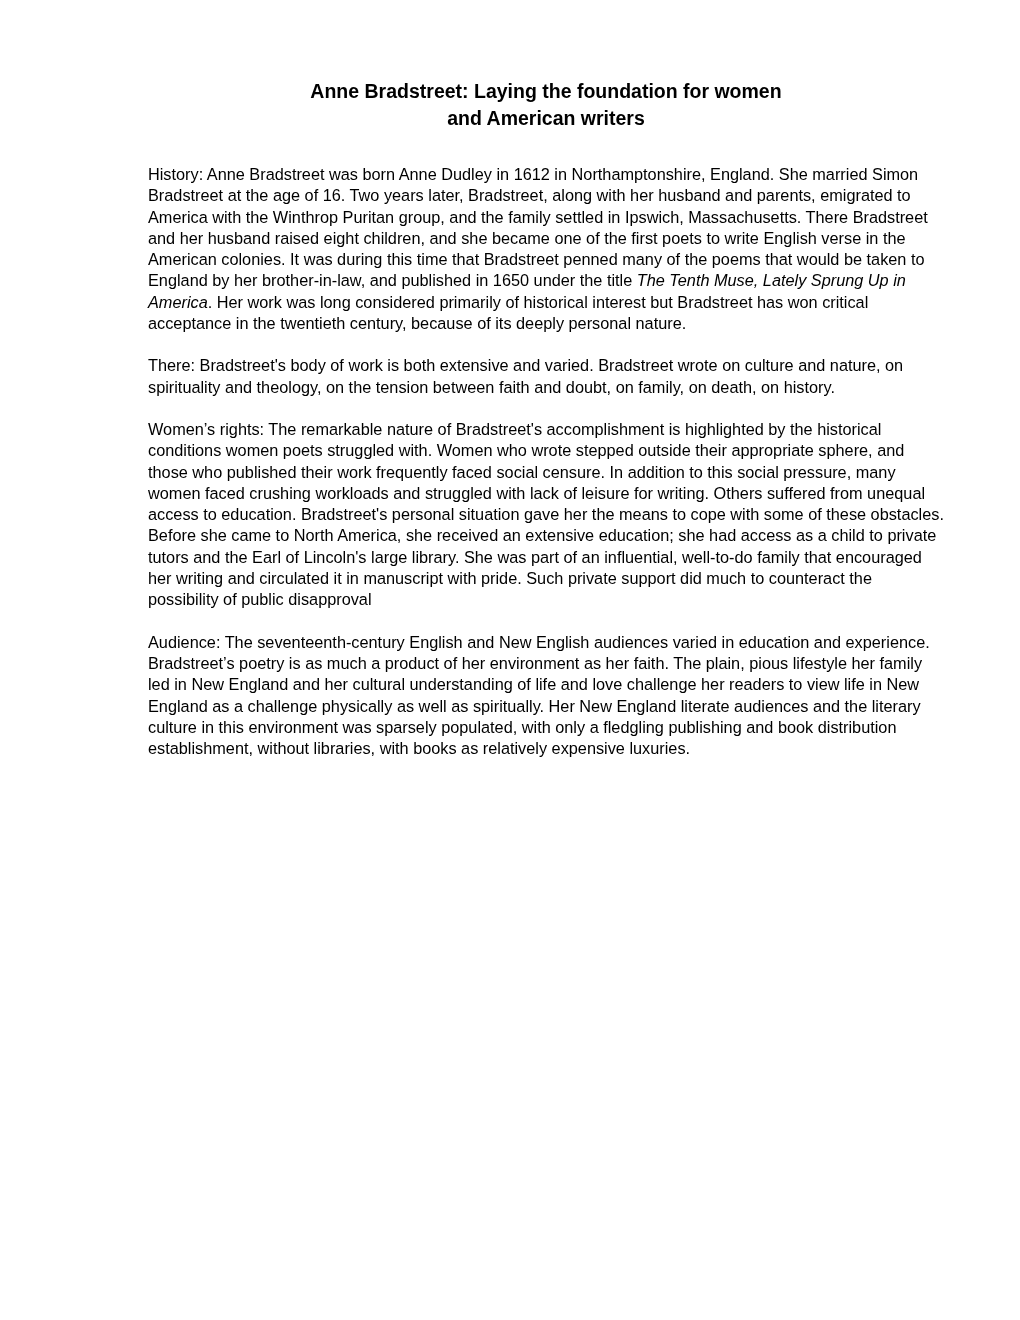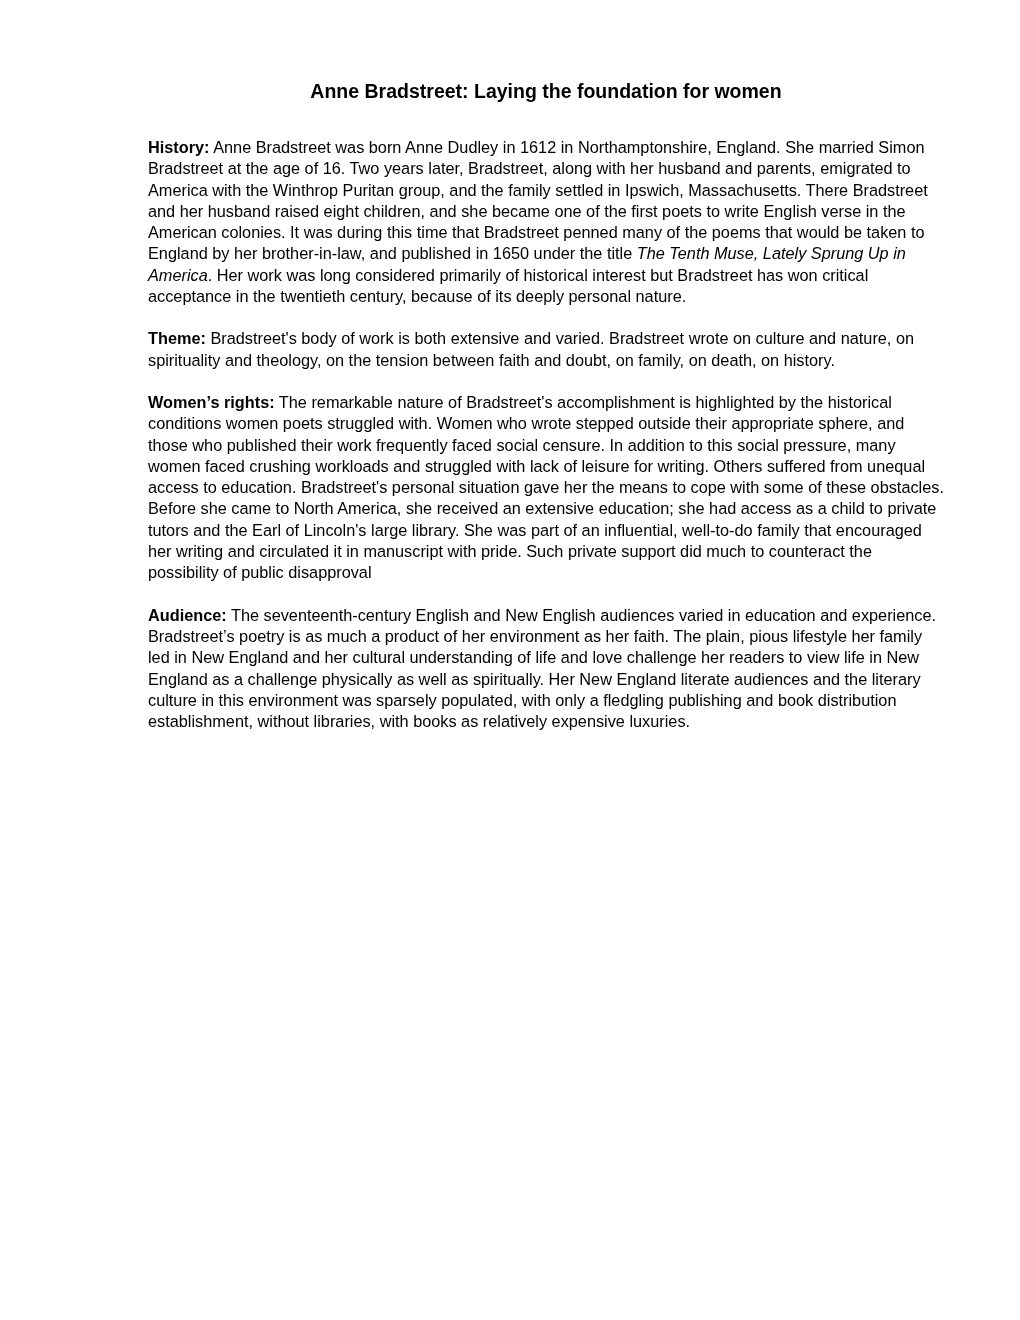--- a/index.html
+++ b/index.html
@@ -38,44 +38,45 @@
     margin: 0 0 21px 0;
     text-align: left;
   }
   .para:first-of-type {
     margin-top: 0;
   }
   .body-block {
     margin-top: 32px;
   }
   .lead {
-    font-weight: bold;
+    font-weight: normal;
   }
   .italic {
     font-style: italic;
     text-align: right;
   }
 </style>
 </head>
 <body>
 
 <div class="page">
 
   <h1 class="doc-title">
     <span class="line">Anne Bradstreet: Laying the foundation for women</span>
+    <span class="line">and American writers</span>
   </h1>
 
   <div class="body-block">
 
     <p class="para">
       <span class="lead">History:</span><span> Anne Bradstreet was born Anne Dudley in 1612 in Northamptonshire, England. She married Simon Bradstreet at the age of 16. Two years later, Bradstreet, along with her husband and parents, emigrated to America with the Winthrop Puritan group, and the family settled in Ipswich, Massachusetts. There Bradstreet and her husband raised eight children, and she became one of the first poets to write English verse in the American colonies. It was during this time that Bradstreet penned many of the poems that would be taken to England by her brother-in-law, and published in 1650 under the title </span><span class="italic">The Tenth Muse, Lately Sprung Up in America</span><span>. Her work was long considered primarily of historical interest but Bradstreet has won critical acceptance in the twentieth century, because of its deeply personal nature.</span>
     </p>
 
     <p class="para">
-      <span class="lead">Theme:</span><span> Bradstreet's body of work is both extensive and varied. Bradstreet wrote on culture and nature, on spirituality and theology, on the tension between faith and doubt, on family, on death, on history.</span>
+      <span class="lead">There:</span><span> Bradstreet's body of work is both extensive and varied. Bradstreet wrote on culture and nature, on spirituality and theology, on the tension between faith and doubt, on family, on death, on history.</span>
     </p>
 
     <p class="para">
       <span class="lead">Women’s rights:</span><span> The remarkable nature of Bradstreet's accomplishment is highlighted by the historical conditions women poets struggled with. Women who wrote stepped outside their appropriate sphere, and those who published their work frequently faced social censure. In addition to this social pressure, many women faced crushing workloads and struggled with lack of leisure for writing. Others suffered from unequal access to education. Bradstreet's personal situation gave her the means to cope with some of these obstacles. Before she came to North America, she received an extensive education; she had access as a child to private tutors and the Earl of Lincoln's large library. She was part of an influential, well-to-do family that encouraged her writing and circulated it in manuscript with pride. Such private support did much to counteract the possibility of public disapproval</span>
     </p>
 
     <p class="para">
       <span class="lead">Audience:</span><span> The seventeenth-century English and New English audiences varied in education and experience. Bradstreet’s poetry is as much a product of her environment as her faith.   The plain, pious lifestyle her family led in New England and her cultural understanding of life and love challenge her readers to view life in New England as a challenge physically as well as spiritually. Her New England literate audiences and the literary culture in this environment was sparsely populated, with only a fledgling publishing and book distribution establishment, without libraries, with books as relatively expensive luxuries.</span>
     </p>
 

